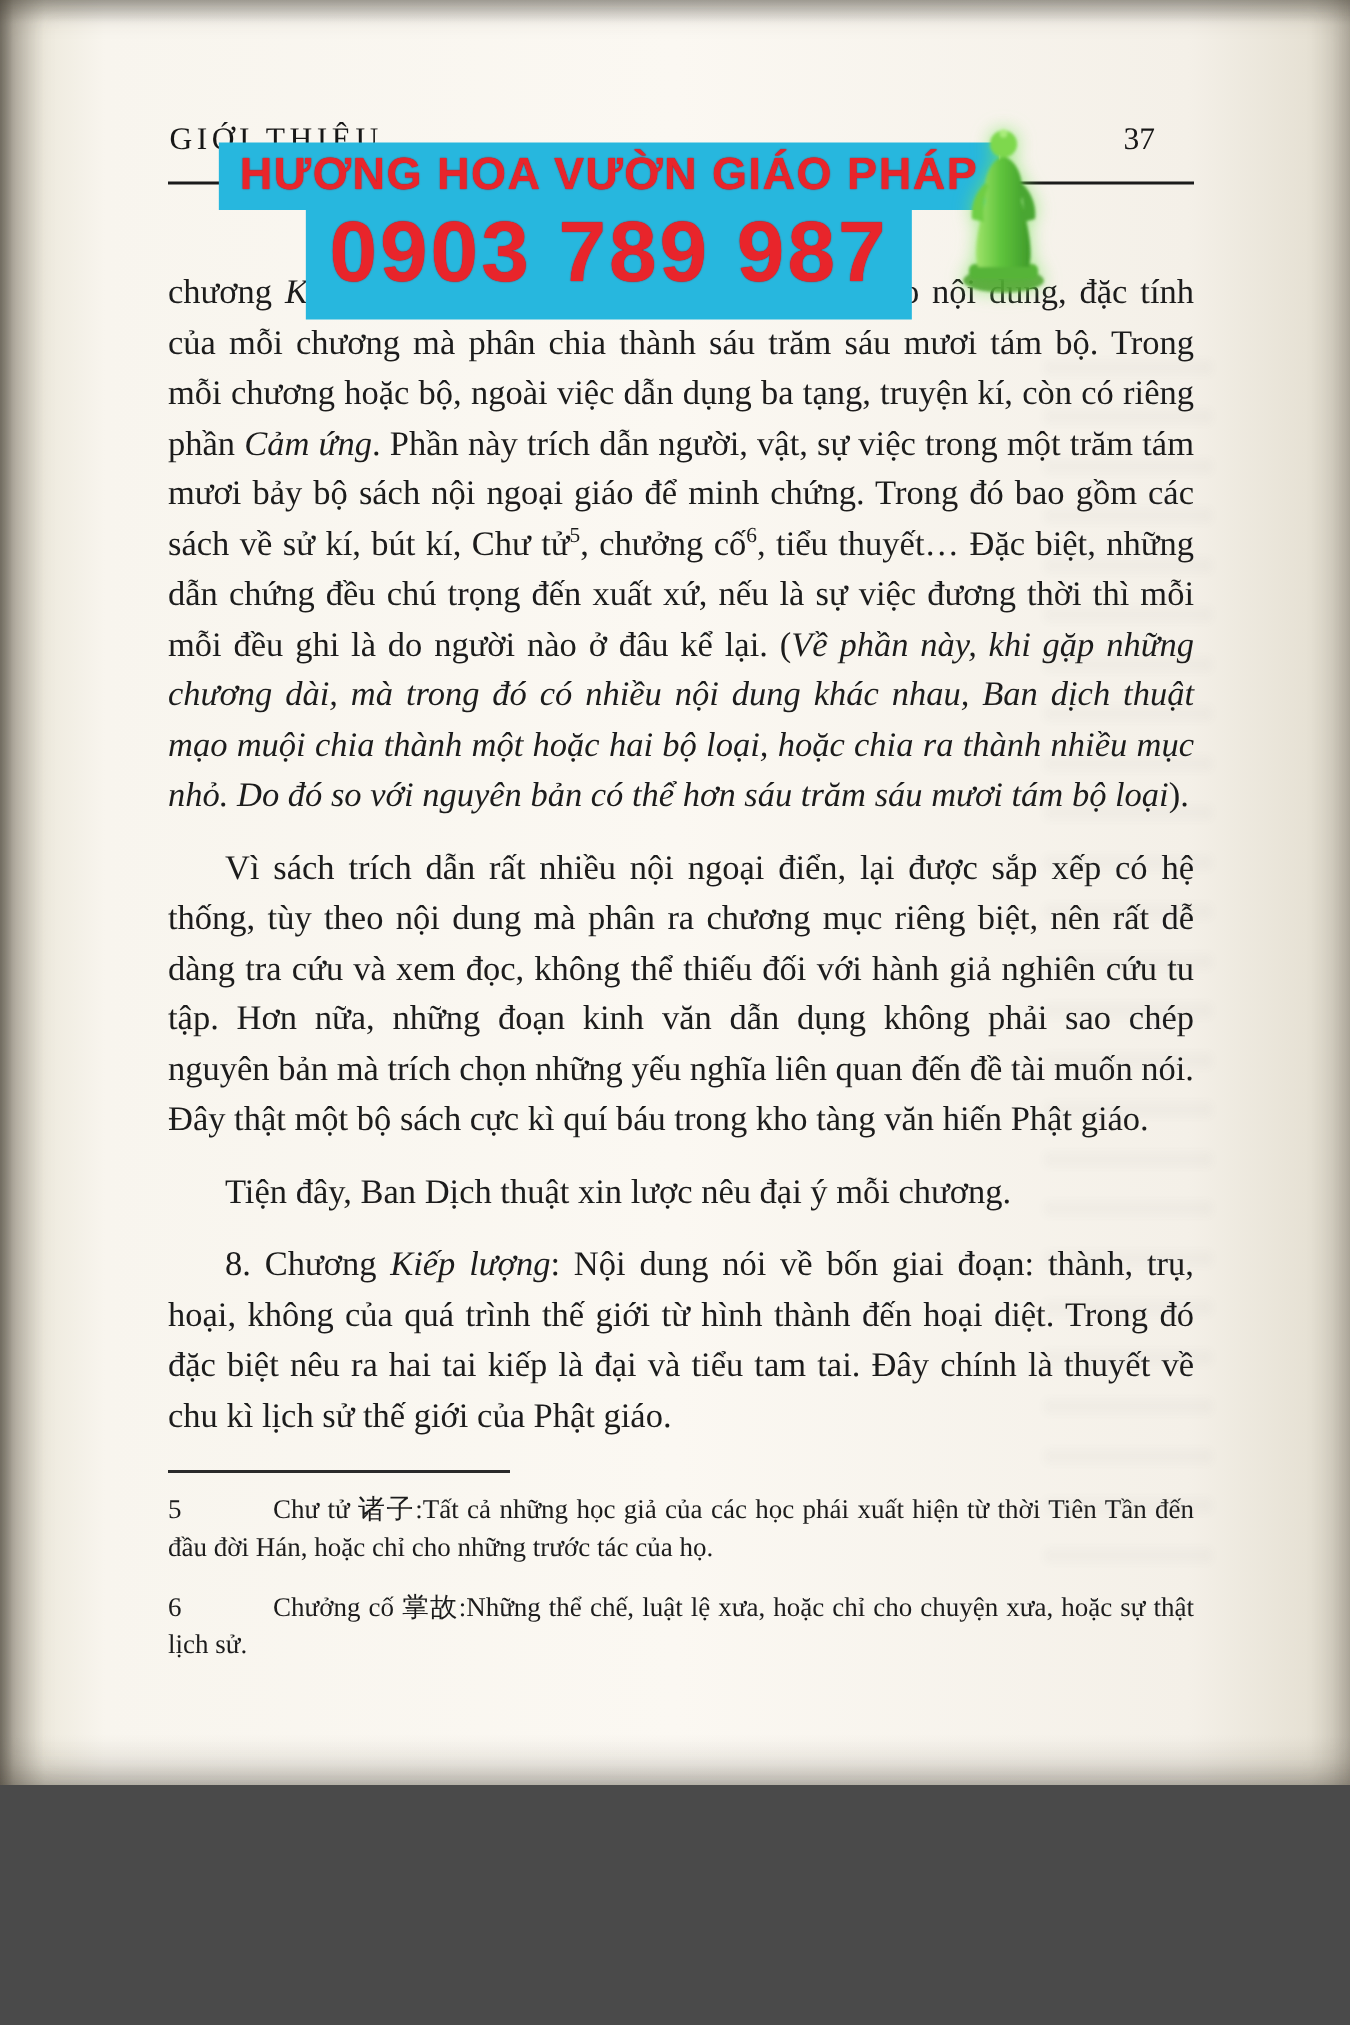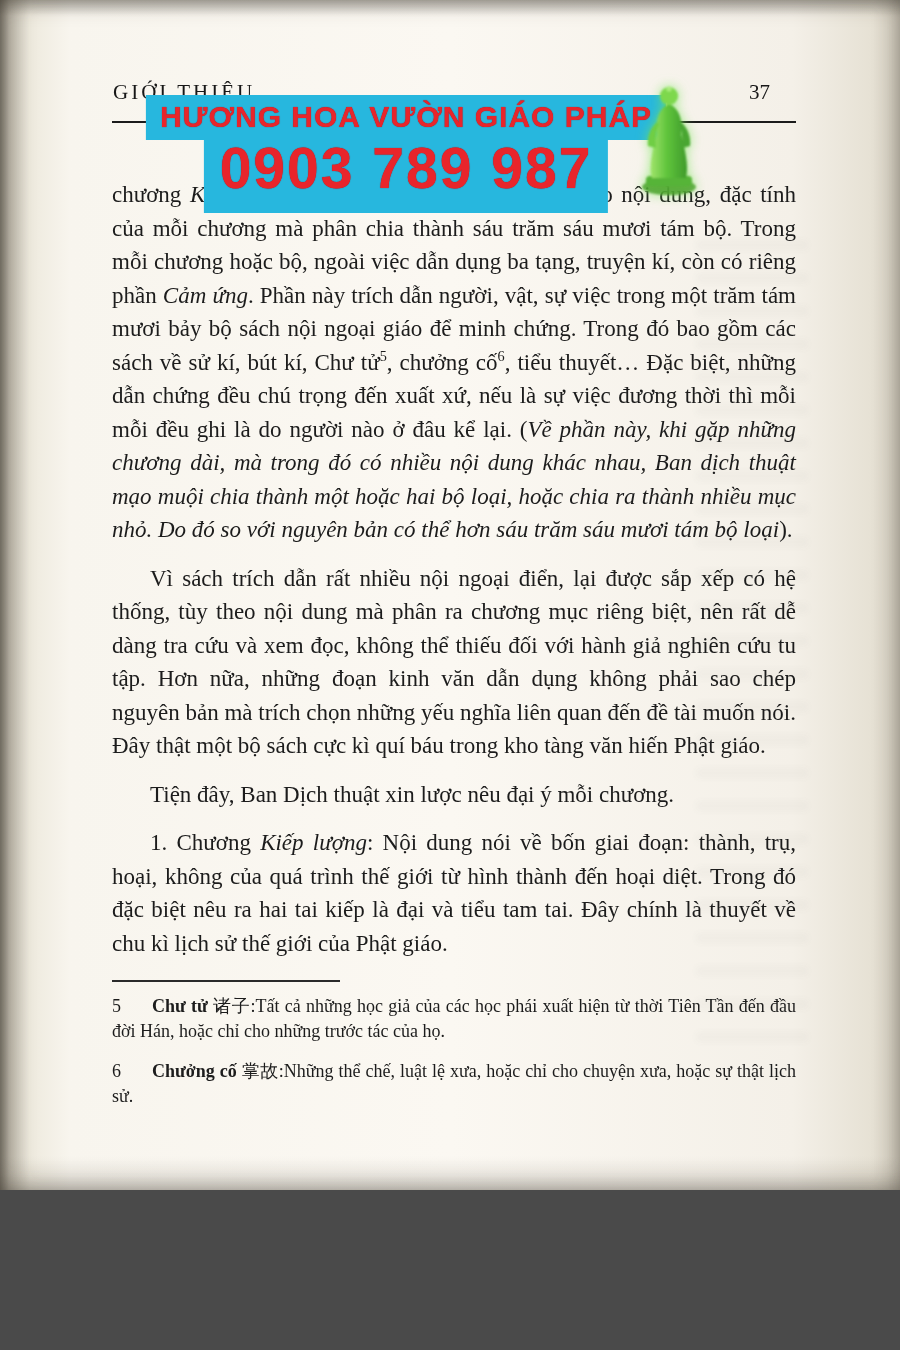--- a/index.html
+++ b/index.html
@@ -68,21 +68,21 @@
   }
 
   
   .content {
     position:absolute; top:178px; left:112px; width:684px;
     font-size:23px; line-height:33.5px; text-align:justify;
   }
   .content p { margin:0 0 15px; }
   .content p.indent { text-indent:38px; }
   .seg-i { font-style:italic; }
-  .seg-b { font-weight:bold; }
+  .seg-b { font-weight:normal;margin-left:30px; }
   sup { font-size:0.62em; line-height:0; }
 
   
   .fn-rule { width:228px; border-top:2px solid #2a2a2a; height:0; margin:20px 0 12px; }
   .footnote { font-size:18px; line-height:25px; text-align:justify; margin:0 0 2px; }
   .seg-num { display:inline-block; width:40px; font-weight:normal; }
 
   
   .brand-wm {
     position:absolute; top:1216px; left:0; right:0; text-align:center;
@@ -135,21 +135,21 @@
         <circle cx="39" cy="12" r="9" fill="#7ed84e"></circle>
         <circle cx="39" cy="5" r="2.6" fill="#a9ec7a"></circle>
       </g>
     </svg>
   </div>
 
   <div class="content">
     <p><span>chương </span><span class="seg-i">Kiếp lượng</span><span> đến chương </span><span class="seg-i">Truyện kí</span><span>. Tùy theo nội dung, đặc tính của mỗi chương mà phân chia thành sáu trăm sáu mươi tám bộ. Trong mỗi chương hoặc bộ, ngoài việc dẫn dụng ba tạng, truyện kí, còn có riêng phần </span><span class="seg-i">Cảm ứng</span><span>. Phần này trích dẫn người, vật, sự việc trong một trăm tám mươi bảy bộ sách nội ngoại giáo để minh chứng. Trong đó bao gồm các sách về sử kí, bút kí, Chư tử</span><sup>5</sup><span>, chưởng cố</span><sup>6</sup><span>, tiểu thuyết… Đặc biệt, những dẫn chứng đều chú trọng đến xuất xứ, nếu là sự việc đương thời thì mỗi mỗi đều ghi là do người nào ở đâu kể lại. (</span><span class="seg-i">Về phần này, khi gặp những chương dài, mà trong đó có nhiều nội dung khác nhau, Ban dịch thuật mạo muội chia thành một hoặc hai bộ loại, hoặc chia ra thành nhiều mục nhỏ. Do đó so với nguyên bản có thể hơn sáu trăm sáu mươi tám bộ loại</span><span>).</span></p>
     <p class="indent"><span>Vì sách trích dẫn rất nhiều nội ngoại điển, lại được sắp xếp có hệ thống, tùy theo nội dung mà phân ra chương mục riêng biệt, nên rất dễ dàng tra cứu và xem đọc, không thể thiếu đối với hành giả nghiên cứu tu tập. Hơn nữa, những đoạn kinh văn dẫn dụng không phải sao chép nguyên bản mà trích chọn những yếu nghĩa liên quan đến đề tài muốn nói. Đây thật một bộ sách cực kì quí báu trong kho tàng văn hiến Phật giáo.</span></p>
     <p class="indent"><span>Tiện đây, Ban Dịch thuật xin lược nêu đại ý mỗi chương.</span></p>
-    <p class="indent"><span>1. Chương </span><span class="seg-i">Kiếp lượng</span><span>: Nội dung nói về bốn giai đoạn: thành, trụ, hoại, không của quá trình thế giới từ hình thành đến hoại diệt. Trong đó đặc biệt nêu ra hai tai kiếp là đại và tiểu tam tai. Đây chính là thuyết về chu kì lịch sử thế giới của Phật giáo.</span></p>
+    <p class="indent"><span>8. Chương </span><span class="seg-i">Kiếp lượng</span><span>: Nội dung nói về bốn giai đoạn: thành, trụ, hoại, không của quá trình thế giới từ hình thành đến hoại diệt. Trong đó đặc biệt nêu ra hai tai kiếp là đại và tiểu tam tai. Đây chính là thuyết về chu kì lịch sử thế giới của Phật giáo.</span></p>
 
     <div class="fn-rule"></div>
     <p class="footnote"><span class="seg-num">5</span><span class="seg-b">Chư tử</span><span> 诸子:Tất cả những học giả của các học phái xuất hiện từ thời Tiên Tần đến đầu đời Hán, hoặc chỉ cho những trước tác của họ.</span></p>
     <p class="footnote"><span class="seg-num">6</span><span class="seg-b">Chưởng cố</span><span> 掌故:Những thể chế, luật lệ xưa, hoặc chỉ cho chuyện xưa, hoặc sự thật lịch sử.</span></p>
   </div>
 
   <div class="brand-wm">davibooks</div>
   <div class="tagline-wm">Khát vọng tri thức</div>
 
 </div>

